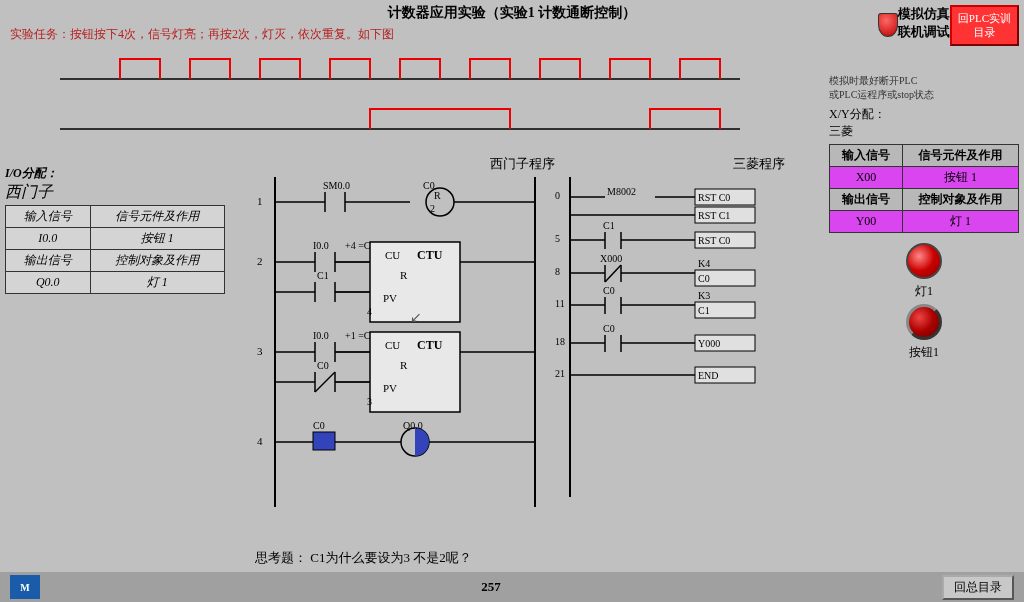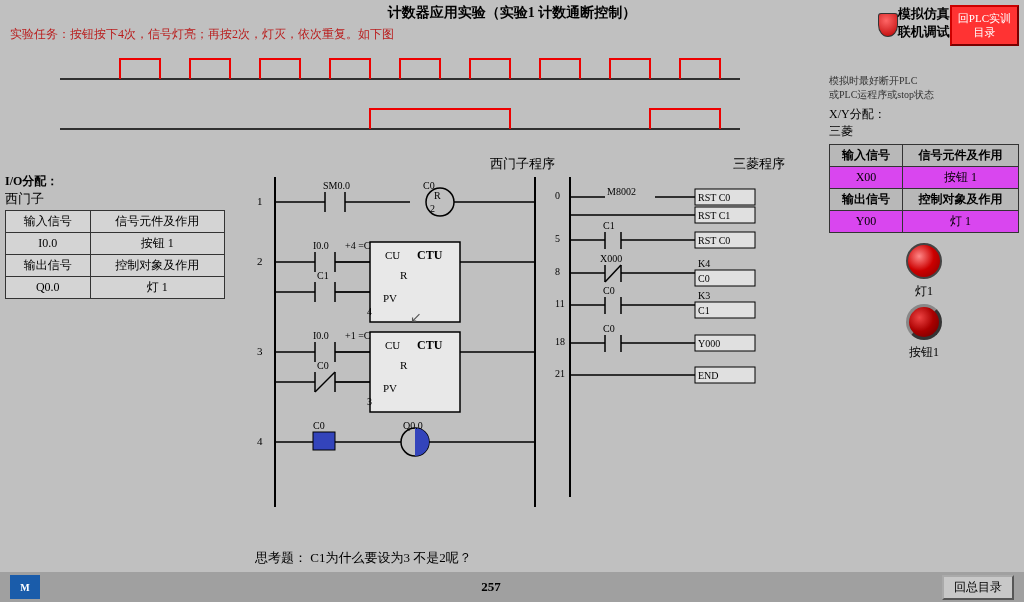--- a/index.html
+++ b/index.html
@@ -32,26 +32,27 @@
     .waveform-area {
       position: relative;
       margin: 4px 10px;
       height: 100px;
     }
 
     
     .io-section {
       position: absolute;
       left: 5px;
-      top: 173px;
+      top: 165px;
       width: 230px;
+      font-style: italic;
     }
 
     .io-title { font-size: 12px; font-weight: bold; color: #000; }
-    .io-subtitle { font-size: 13px; color: #000; }
+    .io-subtitle { font-size: 16px; color: #000; }
 
     table.io-table {
       border-collapse: collapse;
       width: 220px;
       margin-top: 2px;
     }
     table.io-table td, table.io-table th {
       border: 1px solid #333;
       padding: 2px 6px;
       text-align: center;

